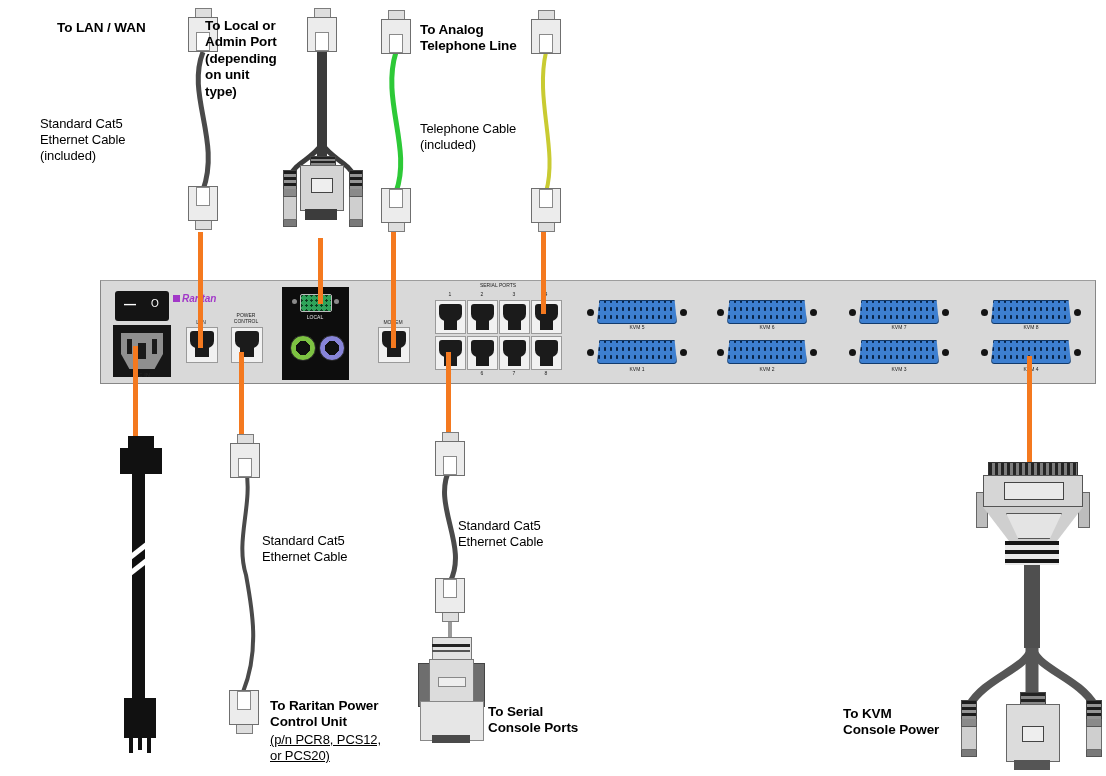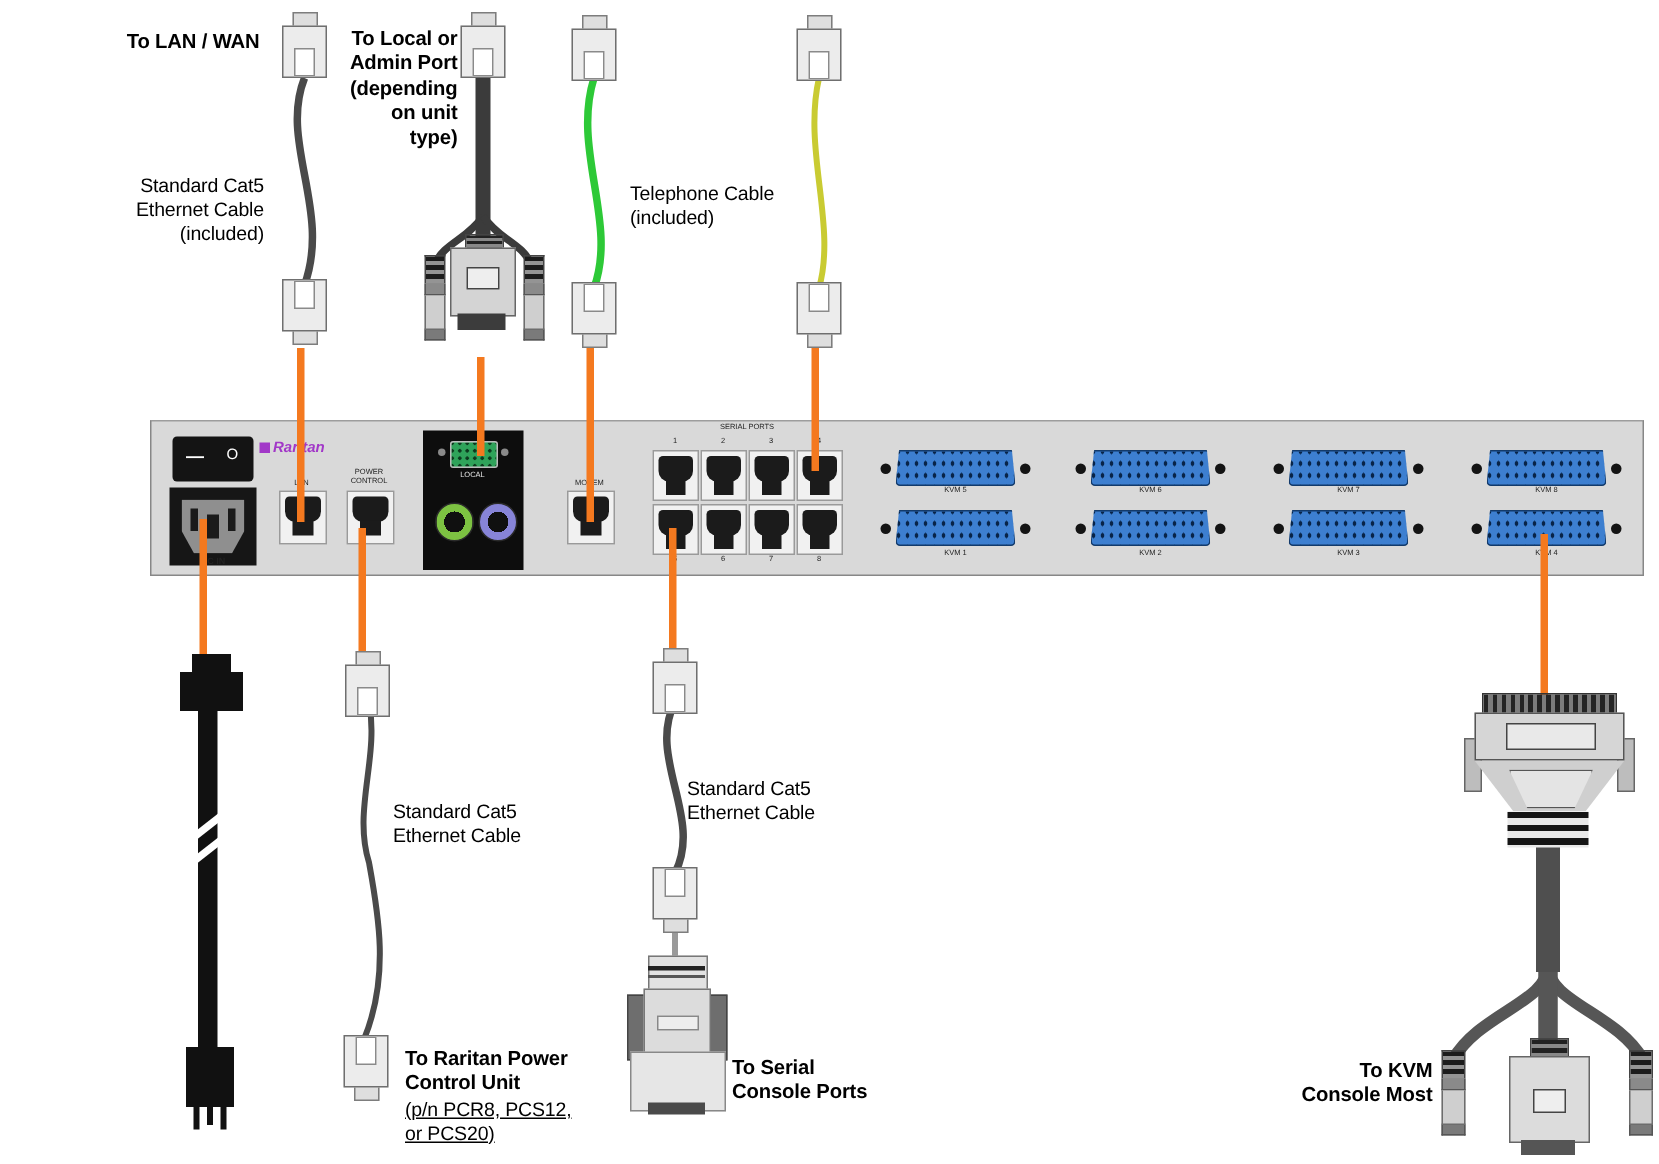--- a/index.html
+++ b/index.html
@@ -2,21 +2,21 @@
 <html><head>
 <meta charset="utf-8">
 <style>
   html,body{margin:0;padding:0;background:#fff;}
   #canvas{position:relative;width:1106px;height:776px;background:#fff;overflow:hidden;
           font-family:"Liberation Sans",sans-serif;color:#000;}
   .abs{position:absolute;}
   .lbl{position:absolute;font:13px/1.22 "Liberation Sans",sans-serif;color:#000;
        white-space:pre-line;letter-spacing:-0.1px;z-index:6;}
   .lbl.b{font-weight:bold;font-size:13.5px;}
-  .lbl.r{text-align:right;}
+  .lbl.r{text-align:left;}
   .u{text-decoration:underline;}
   .tt{position:absolute;font-size:6px;line-height:1.15;color:#222;text-align:center;
       white-space:pre-line;z-index:4;}
   .tt5{font-size:5px;}
   .ttw{color:#e6e6e6;}
   
   .ol{position:absolute;width:5px;background:#F4791F;z-index:3;}
   
   .plug{position:absolute;width:30px;height:44px;z-index:4;}
   .plug .ptab{position:absolute;top:0;left:7px;width:15px;height:10px;background:#dedede;border:1px solid #7d7d7d;}
@@ -323,28 +323,30 @@
 
   <div class="lbl b r" style="left:57px;top:20px;width:116px;">To LAN / WAN</div>
   <div class="lbl r" style="left:40px;top:116px;width:136px;">Standard Cat5
 Ethernet Cable
 (included)</div>
   <div class="lbl b r" style="left:205px;top:18px;width:100px;">To Local or
 Admin Port
 (depending
 on unit
 type)</div>
+  <div class="lbl b" style="left:420px;top:22px;width:124px;">To Analog
+Telephone Line</div>
   <div class="lbl" style="left:420px;top:121px;width:134px;">Telephone Cable
 (included)</div>
   <div class="lbl" style="left:262px;top:533px;width:124px;">Standard Cat5
 Ethernet Cable</div>
   <div class="lbl b" style="left:270px;top:698px;width:144px;">To Raritan Power
 Control Unit</div>
   <div class="lbl" style="left:270px;top:732px;width:150px;text-decoration:underline;">(p/n PCR8, PCS12,
 or PCS20)</div>
   <div class="lbl" style="left:458px;top:518px;width:124px;">Standard Cat5
 Ethernet Cable</div>
   <div class="lbl b" style="left:488px;top:704px;width:110px;">To Serial
 Console Ports</div>
   <div class="lbl b r" style="left:843px;top:706px;width:112px;">To KVM
-Console Most</div>
+Console Power</div>
 
 </div>
 
 </body></html>

